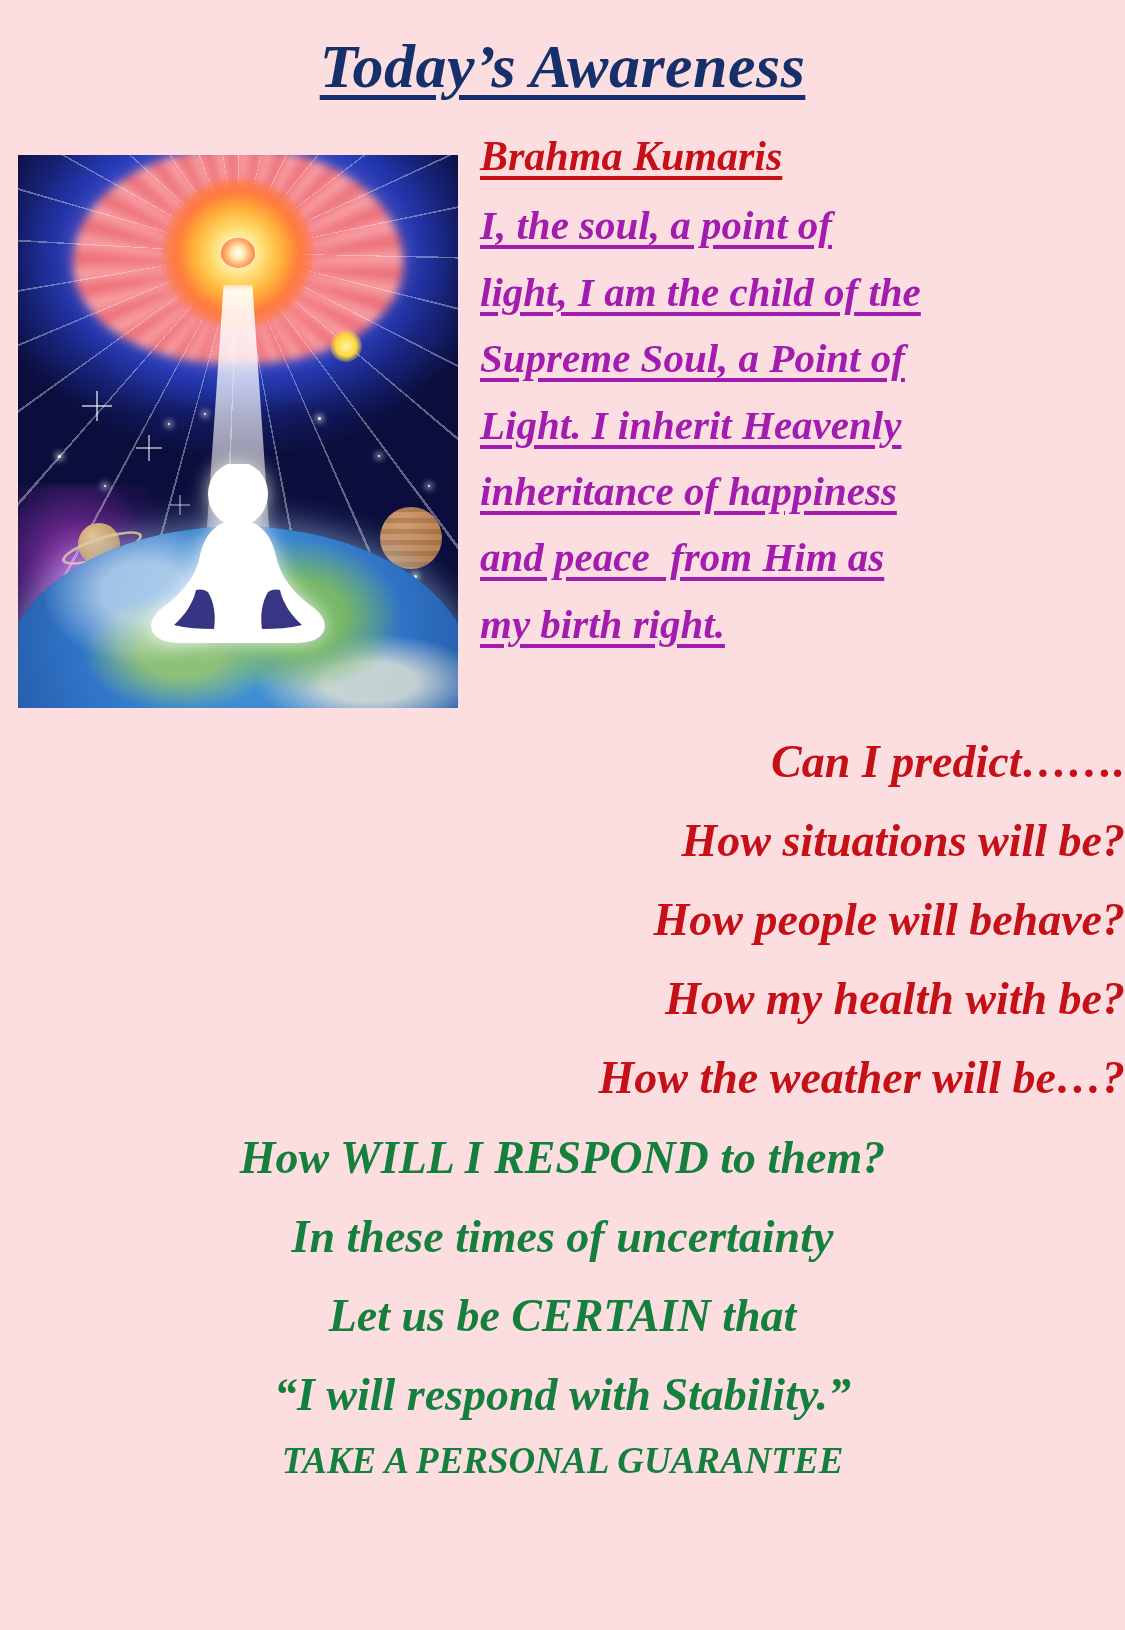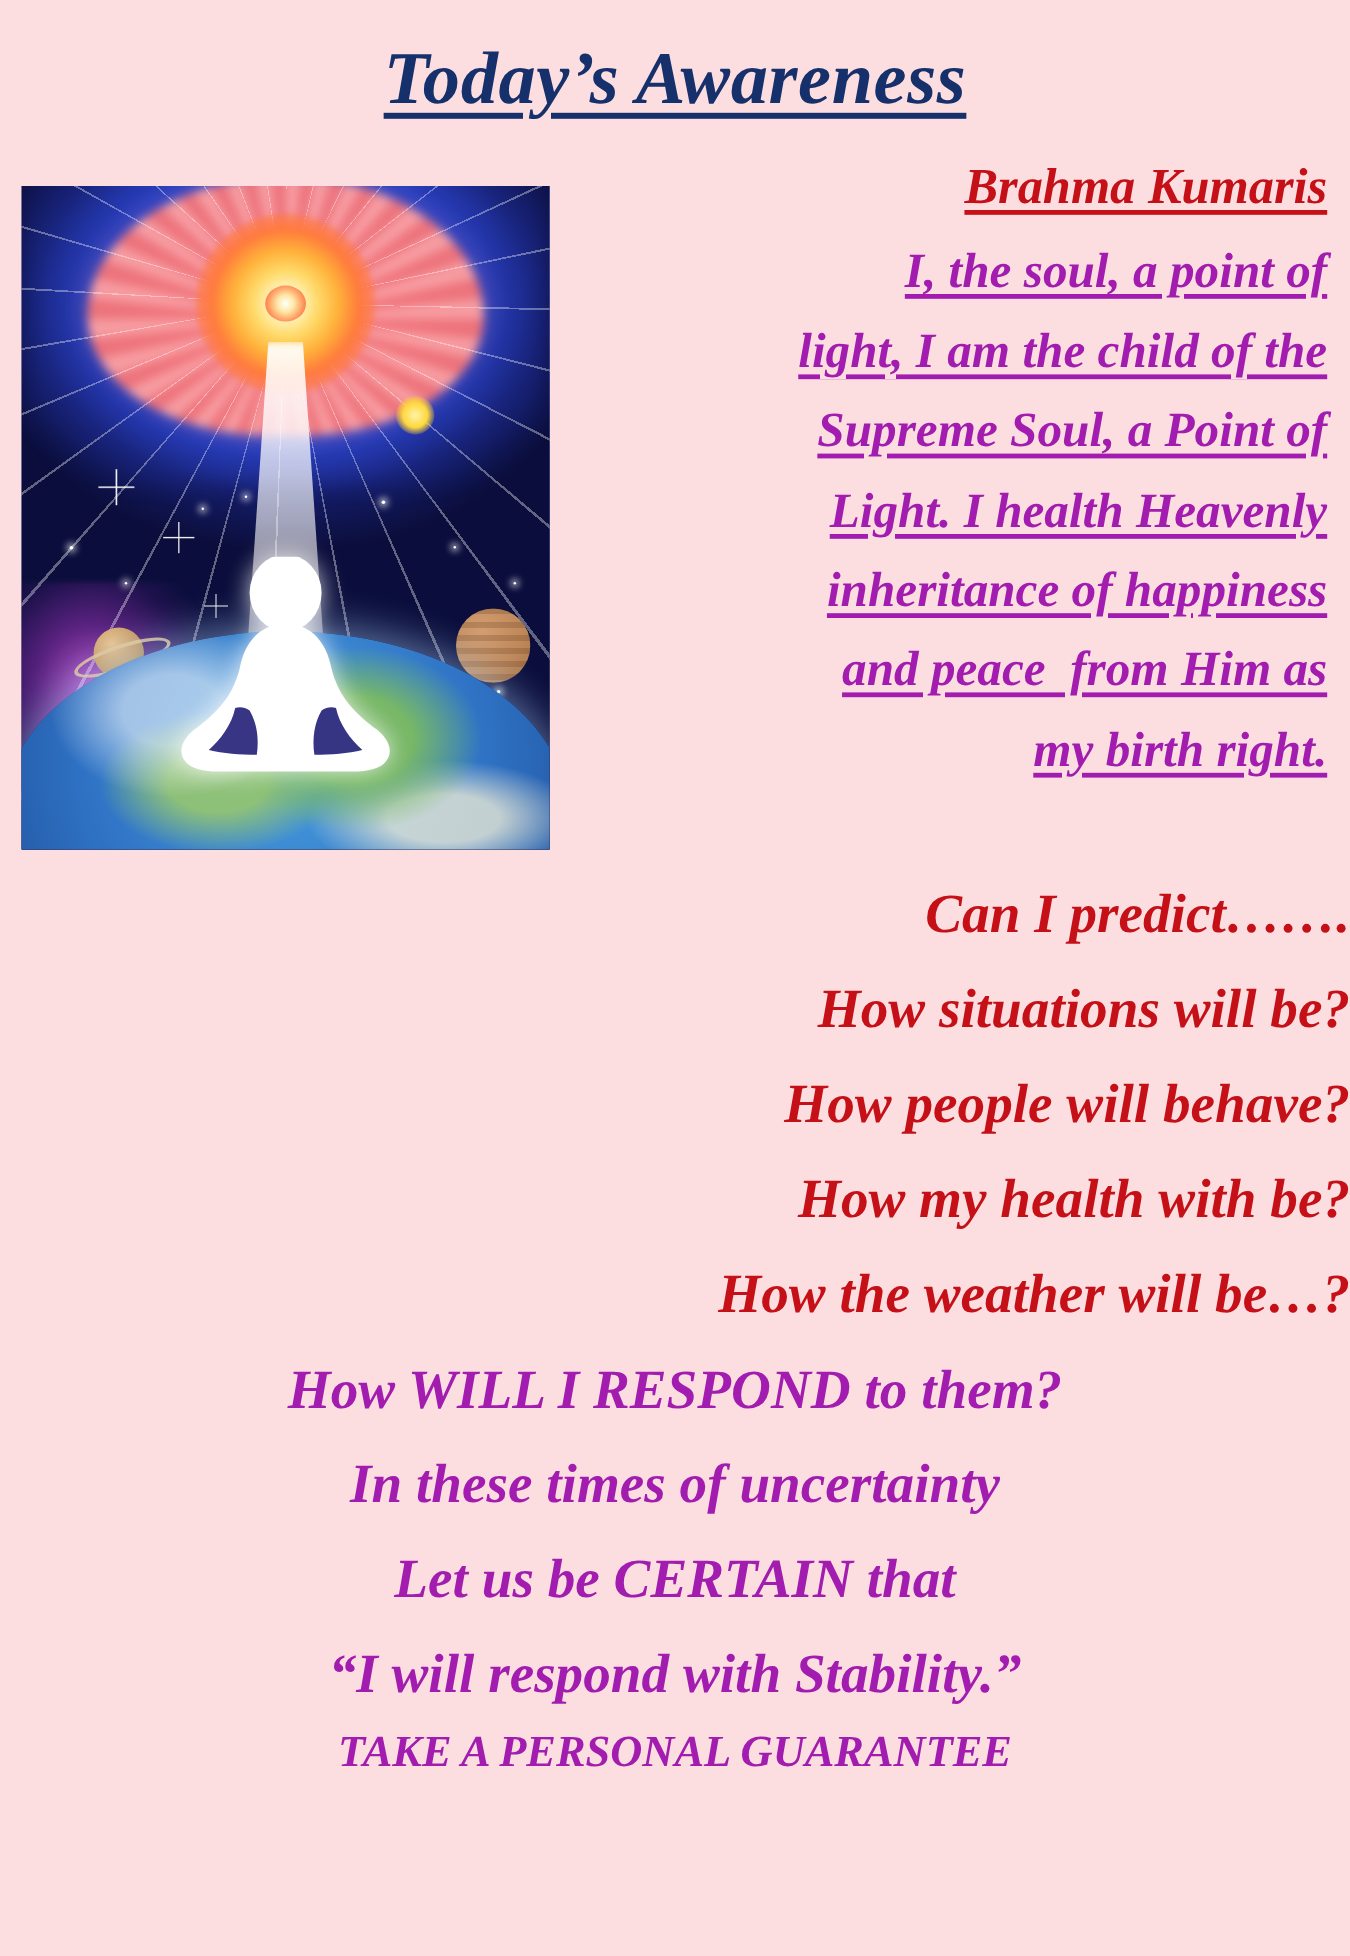--- a/index.html
+++ b/index.html
@@ -227,24 +227,24 @@
     bottom: 36px;
     width: 232px;
     height: 208px;
     transform: translateX(-50%);
     filter: drop-shadow(0 0 10px rgba(255,255,255,.8));
   }
 
   
   .right-col {
     position: absolute;
-    left: 466px;
+    left: 480px;
     top: 132px;
     width: 640px;
-    text-align: right;
+    text-align: left;
   }
   .brahma {
     font-size: 42px;
     font-weight: bold;
     font-style: italic;
     color: #c51018;
     text-decoration: underline;
     text-underline-offset: 6px;
     text-decoration-thickness: 4px;
     line-height: 1.15;
@@ -276,21 +276,21 @@
     font-style: italic;
     color: #c51018;
     line-height: 1.72;
     white-space: pre;
     text-align: right;
   }
   .q-navy {
     font-size: 46px;
     font-weight: bold;
     font-style: italic;
-    color: #a21caf;
+    color: #15803d;
     line-height: 1.72;
     white-space: pre;
   }
   .q-navy.final {
     font-size: 37px;
     line-height: 1.45;
   }
 </style>
 </head>
 <body>
@@ -352,21 +352,21 @@
         <path d="M158 126c3 14 12 26 22 35-12 3-26 4-40 4-2-14 0-27 6-37 4-3 9-3 12-2z"></path>
       </g>
     </svg>
   </div>
 
   <div class="right-col">
     <div class="brahma">Brahma Kumaris</div>
     <div class="soul-line">I, the soul, a point of</div>
     <div class="soul-line">light, I am the child of the</div>
     <div class="soul-line">Supreme Soul, a Point of</div>
-    <div class="soul-line">Light. I health Heavenly</div>
+    <div class="soul-line">Light. I inherit Heavenly</div>
     <div class="soul-line">inheritance of happiness</div>
     <div class="soul-line">and peace  from Him as</div>
     <div class="soul-line">my birth right.</div>
   </div>
 
   <div class="lower">
     <div class="q-red">Can I predict…….</div>
     <div class="q-red">How situations will be?</div>
     <div class="q-red">How people will behave?</div>
     <div class="q-red">How my health with be?</div>

